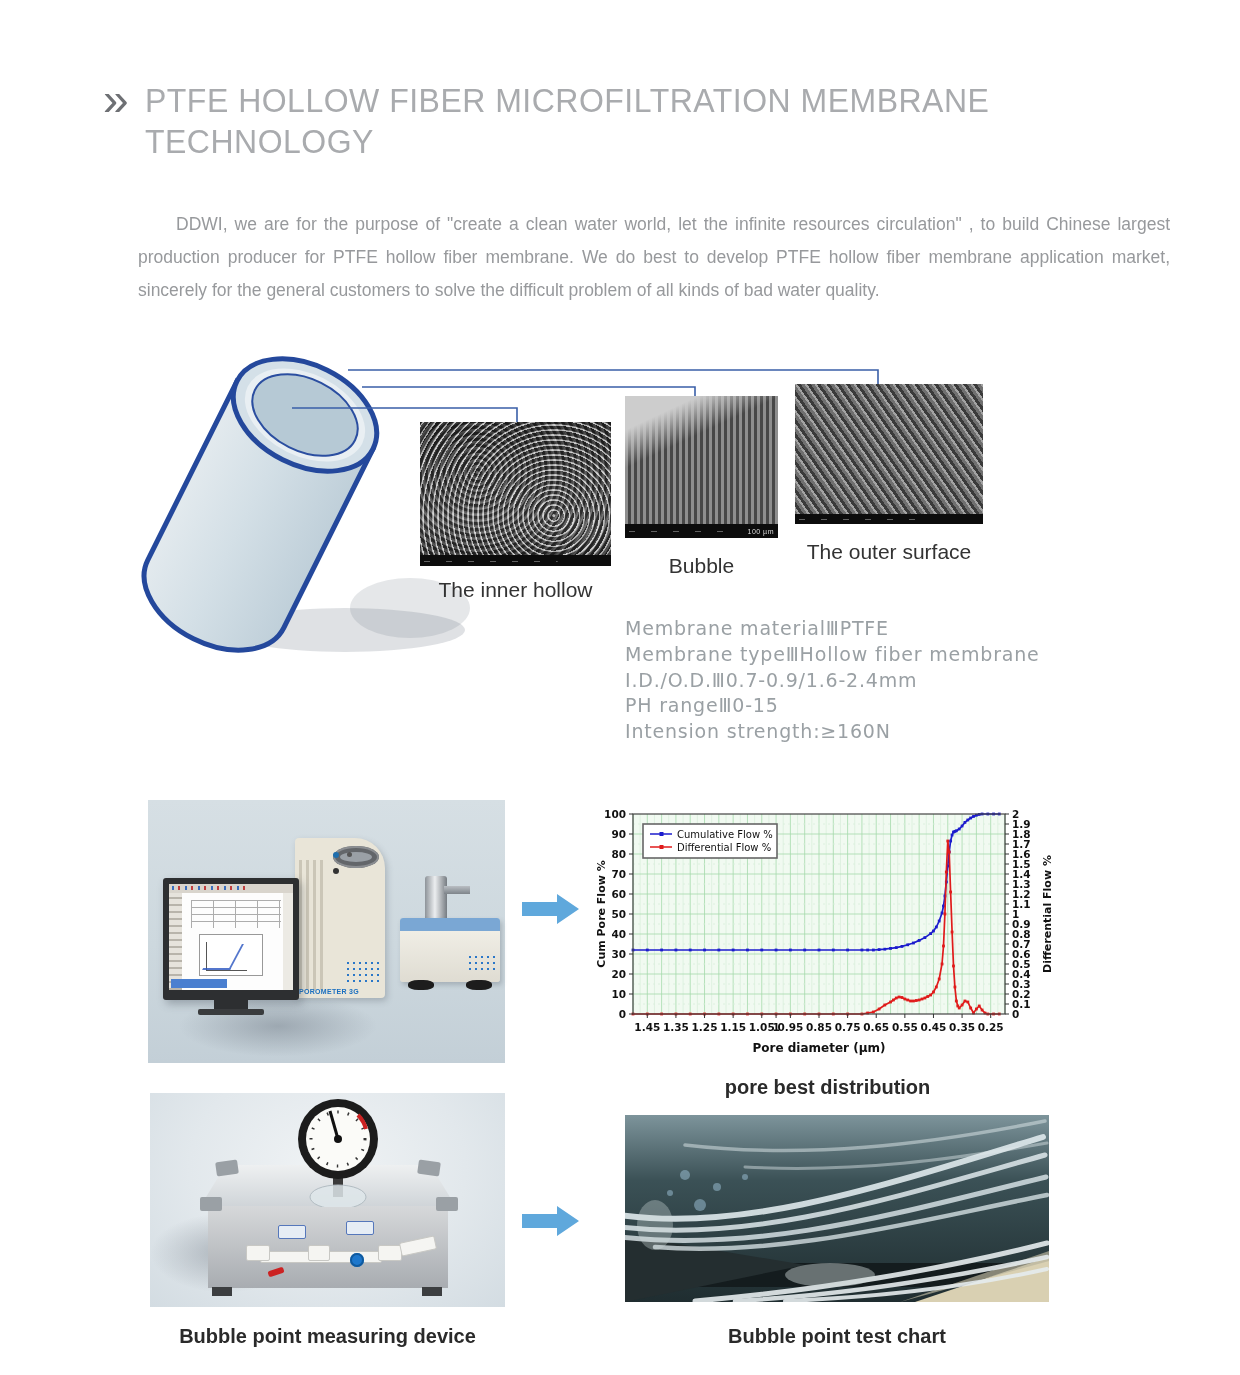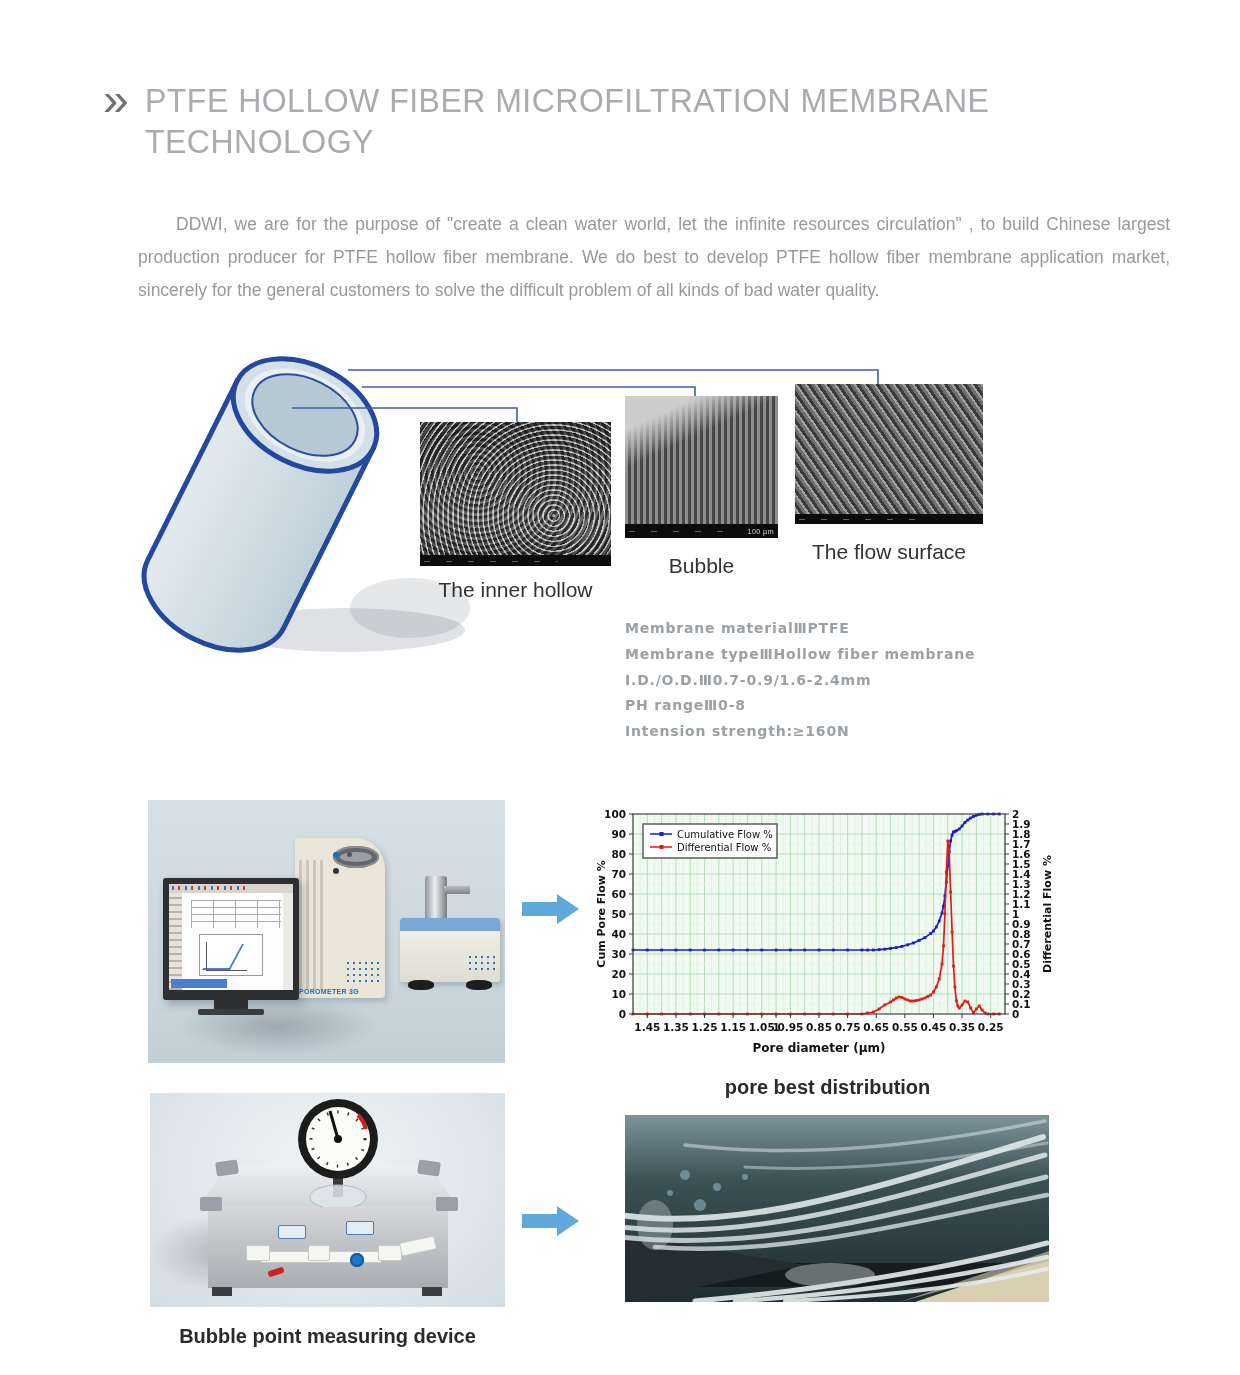--- a/index.html
+++ b/index.html
@@ -34,21 +34,21 @@
        repeating-linear-gradient(55deg, #a2a2a2 0 2px, #3a3a3a 2px 5px, #6f6f6f 5px 8px),
        repeating-linear-gradient(145deg, rgba(255,255,255,.18) 0 1px, transparent 1px 7px);}
   .sem-bar{position:absolute;left:0;right:0;bottom:0;background:#0c0c0c;
      display:flex;align-items:center;justify-content:flex-end;padding:0 4px;box-sizing:border-box;
      background-image:repeating-linear-gradient(90deg, rgba(255,255,255,.35) 0 6px, transparent 6px 22px);
      background-size:70% 1px;background-repeat:no-repeat;background-position:4px 55%;}
   .sem-bar span{font-size:7px;color:#ddd;letter-spacing:.5px;}
   .img-label{font-size:21px;color:#333;font-weight:500;text-align:center;}
   
   .specs{left:625px;top:616px;width:420px;font-family:"DejaVu Sans",sans-serif;
-         font-size:14px;line-height:25.8px;color:#9aa0a4;letter-spacing:.8px;font-weight:bold;}
+         font-size:19px;line-height:25.8px;color:#9aa0a4;letter-spacing:.8px;}
   
   .photo1{left:148px;top:800px;width:357px;height:263px;
           background:linear-gradient(180deg,#d6dfe4 0%,#cdd8de 55%,#c3cfd7 100%);}
   .photo2{left:150px;top:1093px;width:355px;height:214px;
           background:radial-gradient(ellipse at 50% 35%, #f0f3f5 0%, #e2e8ec 55%, #d3dce2 100%);}
   .caption{font-size:20px;font-weight:700;color:#2a2a2a;text-align:center;}
   
   .monitor{left:15px;top:78px;width:136px;height:122px;background:#2d2f31;border-radius:3px;
            box-shadow:3px 4px 8px rgba(60,70,80,.35);}
   .screen{position:absolute;left:6px;top:6px;right:6px;bottom:10px;background:#fdfdfd;overflow:hidden;}
@@ -148,27 +148,27 @@
       <span>100 µm</span>
     </div>
   </div>
   <div class="abs sem" style="left:795px;top:384px;width:188px;height:140px;">
     <div class="sem-outer-tex"></div>
     <div class="sem-bar" style="height:10px;"></div>
   </div>
 
   <div class="abs img-label" style="left:420px;top:578px;width:191px;">The inner hollow</div>
   <div class="abs img-label" style="left:625px;top:554px;width:153px;">Bubble</div>
-  <div class="abs img-label" style="left:795px;top:540px;width:188px;">The flow surface</div>
+  <div class="abs img-label" style="left:795px;top:540px;width:188px;">The outer surface</div>
 
   <div class="abs specs">
     <div>Membrane materialⅢPTFE</div>
     <div>Membrane typeⅢHollow fiber membrane</div>
     <div> I.D./O.D.Ⅲ0.7-0.9/1.6-2.4mm</div>
-    <div>PH rangeⅢ0-8</div>
+    <div>PH rangeⅢ0-15</div>
     <div>Intension strength:≥160N</div>
   </div>
 
   <div class="abs photo1">
     <div class="abs shadow-blob" style="left:30px;top:195px;width:200px;height:62px;"></div>
     <div class="abs tower">
       <div class="vents"></div>
       <div class="logo-oval"></div>
       <div class="btn1"></div>
       <div class="btn2"></div>
@@ -573,13 +573,14 @@
     <g fill="none" stroke="#e6ecee" stroke-linecap="round" opacity=".9">
       <path d="M 70,186 C 190,176 320,154 422,128" stroke-width="5"></path>
       <path d="M 110,186 C 220,180 330,162 422,142" stroke-width="4.5"></path>
       <path d="M 160,186 C 260,182 350,170 422,154" stroke-width="4"></path>
     </g>
     <ellipse cx="205" cy="160" rx="45" ry="12" fill="#cfd9da" opacity=".45"></ellipse>
     <ellipse cx="30" cy="110" rx="18" ry="25" fill="#cfd9da" opacity=".35"></ellipse>
   </svg>
 
   <div class="abs caption" style="left:150px;top:1325px;width:355px;">Bubble point measuring device</div>
+  <div class="abs caption" style="left:625px;top:1325px;width:424px;">Bubble point test chart</div>
 </div>
 
 </body></html>

